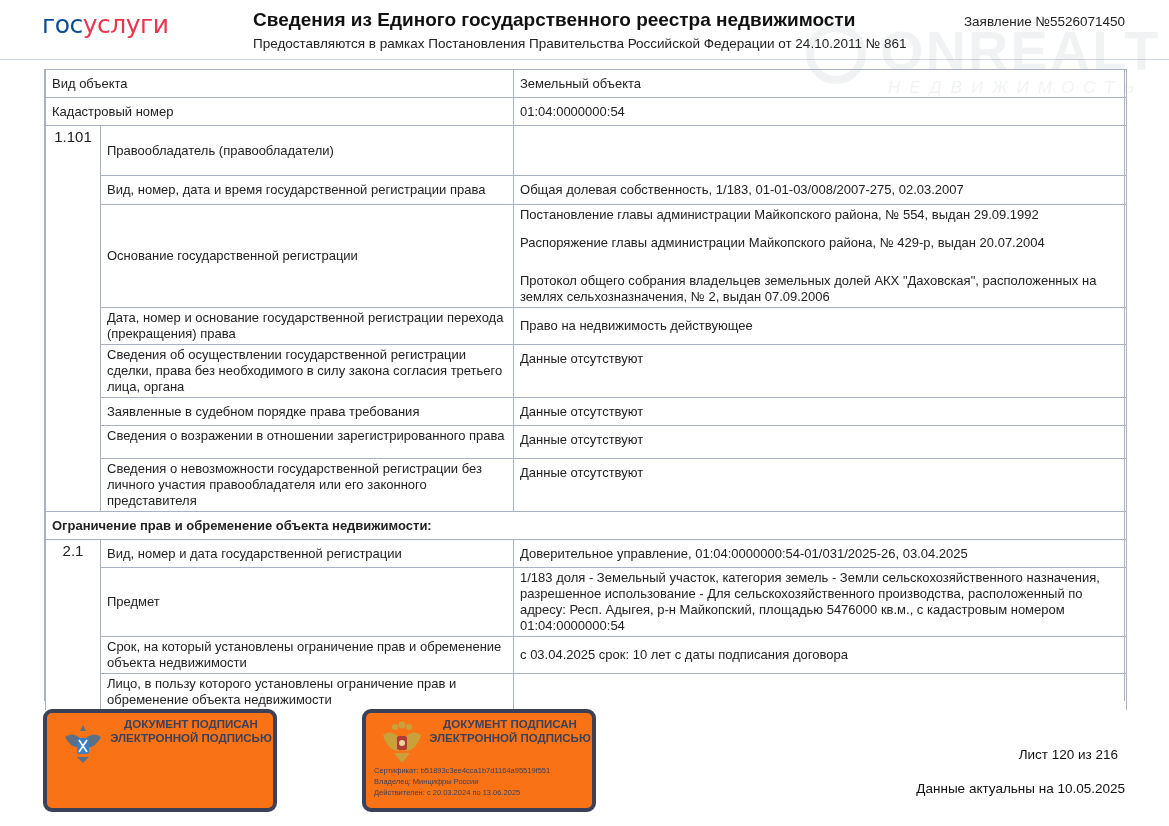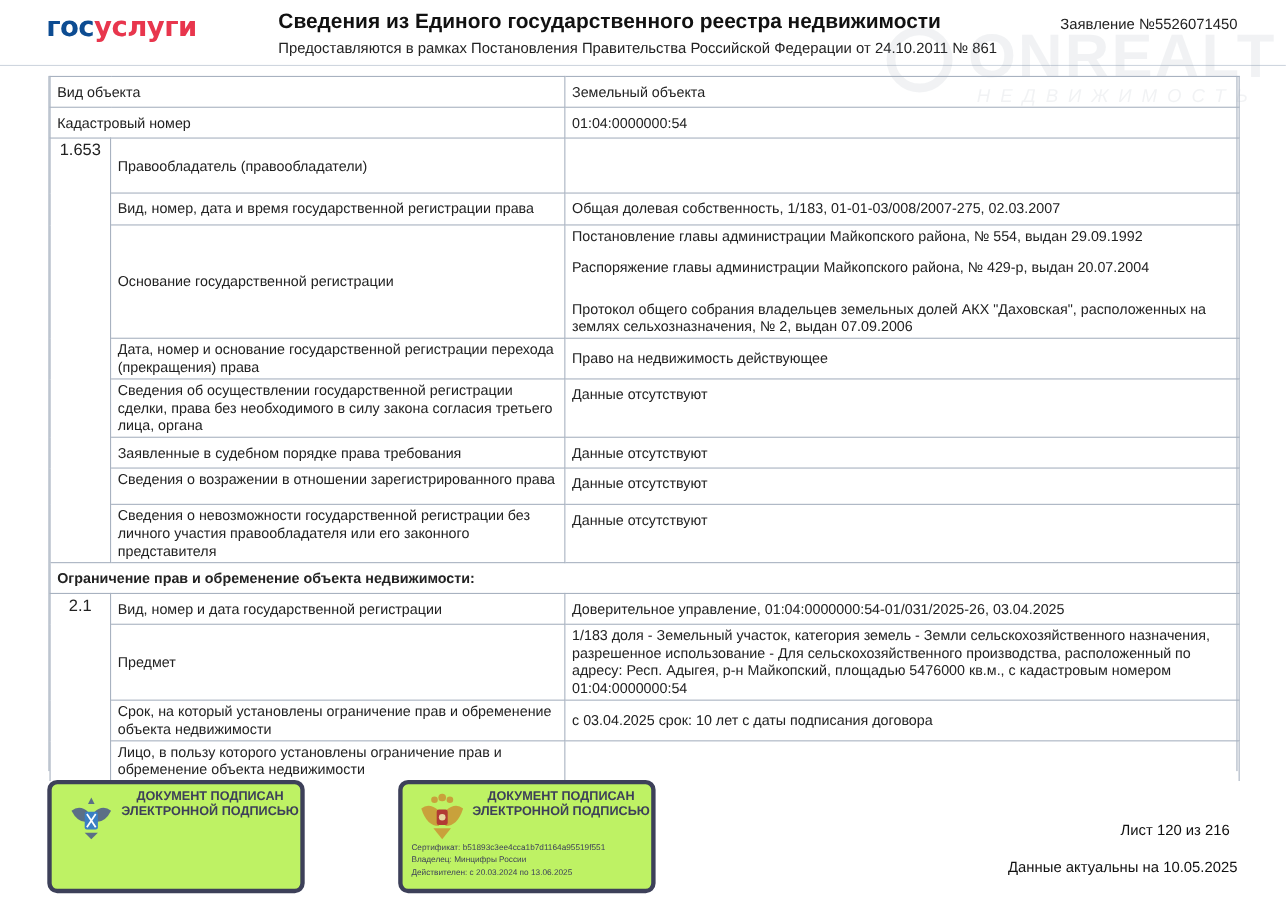--- a/index.html
+++ b/index.html
@@ -1,19 +1,19 @@
 <!DOCTYPE html>
 <html><head>
 <meta charset="utf-8">
 <style>
   * { box-sizing: border-box; margin: 0; padding: 0; }
   html, body { width: 1169px; height: 826px; background: #ffffff; overflow: hidden; }
   body { font-family: "Liberation Sans", "DejaVu Sans", sans-serif; color: #222; position: relative; }
 
-  .logo { position: absolute; left: 42px; top: 10px; font-family: "DejaVu Sans", sans-serif; font-weight: bold; font-size: 25px; letter-spacing: -0.5px; }
+  .logo { position: absolute; left: 42px; top: 10px; font-family: "DejaVu Sans", sans-serif; font-weight: normal; font-size: 25px; letter-spacing: -0.5px; }
   .logo .a { color: #0d4c92; }
   .logo .b { color: #e8364d; }
 
   .title { position: absolute; left: 253px; top: 9px; font-size: 19px; font-weight: bold; color: #111; }
   .subtitle { position: absolute; left: 253px; top: 36px; font-size: 13.5px; color: #222; }
   .app-no { position: absolute; right: 44px; top: 14px; font-size: 13.5px; color: #222; }
   .header-line { position: absolute; left: 0; right: 0; top: 59px; height: 1px; background: #cfd6df; }
 
   .watermark { position: absolute; left: 800px; top: 18px; width: 340px; height: 90px; opacity: 0.10; color: #7b8a99; pointer-events: none; }
   .watermark .wm-big { position: absolute; left: 80px; top: 0; font-size: 56px; font-weight: bold; letter-spacing: 2px; }
@@ -24,21 +24,21 @@
   table { border-collapse: collapse; width: 1081px; table-layout: fixed; font-size: 13px; }
   td { border: 1.5px solid #a8b2c0; padding: 2px 6px; vertical-align: middle; line-height: 16px; }
   td.top { vertical-align: top; }
   .num { font-size: 15px; text-align: center; vertical-align: top; padding-top: 3px; border-bottom: none; }
   .section { font-weight: bold; margin-top: 46px; }
   .ffade td { border-bottom: none; }
   .ffade td.val { border-bottom: none; }
   .mline { display: block; }
   .gap { margin-bottom: 12px; }
 
-  .stamp { position: absolute; top: 709px; width: 234px; height: 103px; border: 4px solid #3d4059; border-radius: 9px; background: #bef264; }
+  .stamp { position: absolute; top: 709px; width: 234px; height: 103px; border: 4px solid #3d4059; border-radius: 9px; background: #f97316; }
   .stamp .emblem { position: absolute; left: 14px; top: 8px; width: 44px; height: 44px; }
   .stamp .st-title { position: absolute; left: 62px; top: 5px; width: 164px; text-align: center; font-size: 11.5px; font-weight: bold; color: #3d4059; line-height: 13.5px; }
   .stamp .st-info { position: absolute; left: 8px; top: 52px; font-size: 7.5px; color: #3d4059; line-height: 11px; }
   .stamp1 { left: 43px; }
   .stamp2 { left: 362px; }
 
   .sheet { position: absolute; right: 51px; top: 747px; font-size: 13.5px; color: #111; }
   .actual { position: absolute; right: 44px; top: 781px; font-size: 13.5px; color: #111; }
 </style>
 </head>
@@ -69,21 +69,21 @@
         <tr style="height:28px">
     <td colspan="2">Вид объекта</td>
     <td>Земельный объекта</td>
   </tr>
   <tr style="height:28px">
     <td colspan="2">Кадастровый номер</td>
     <td>01:04:0000000:54</td>
   </tr>
 
   <tr style="height:50px">
-    <td class="num" rowspan="8">1.653</td>
+    <td class="num" rowspan="8">1.101</td>
     <td>Правообладатель (правообладатели)</td>
     <td></td>
   </tr>
   <tr style="height:29px">
     <td>Вид, номер, дата и время государственной регистрации права</td>
     <td>Общая долевая собственность, 1/183, 01-01-03/008/2007-275, 02.03.2007</td>
   </tr>
   <tr style="height:88px">
     <td>Основание государственной регистрации</td>
     <td>

